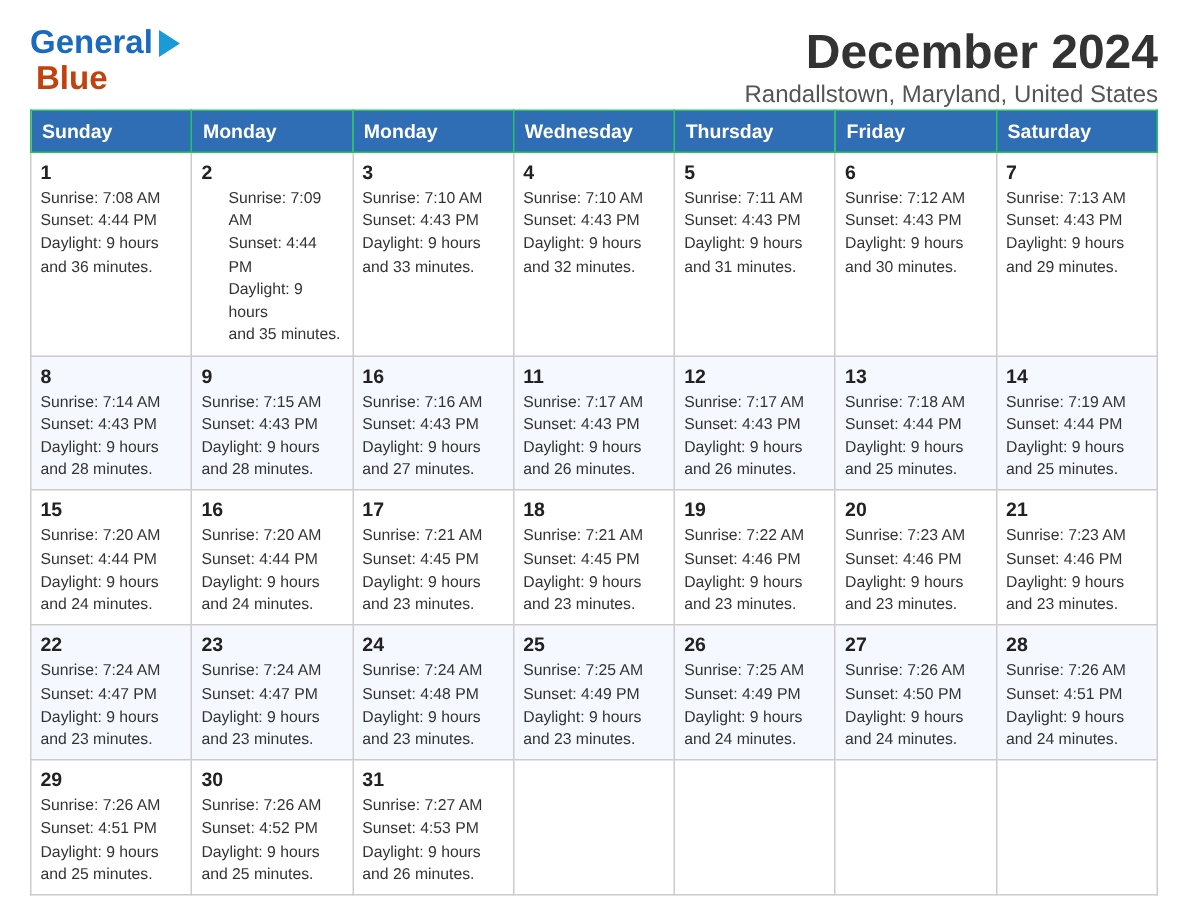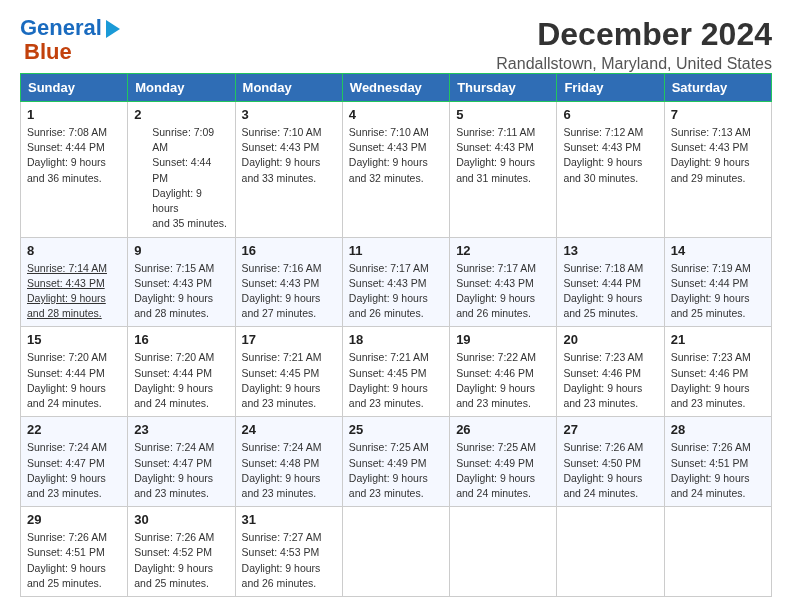--- a/index.html
+++ b/index.html
@@ -159,21 +159,21 @@
           <span class="day-num">7</span>
           <div class="day-info" style="white-space: pre-line;">Sunrise: 7:13 AM
 Sunset: 4:43 PM
 Daylight: 9 hours
 and 29 minutes.</div>
         </td>
       </tr>
       <tr>
         <td>
           <span class="day-num">8</span>
-          <div class="day-info" style="white-space: pre-line; text-decoration: underline;">Sunrise: 7:14 AM
+          <div class="day-info" style="white-space: pre-line;">Sunrise: 7:14 AM
 Sunset: 4:43 PM
 Daylight: 9 hours
 and 28 minutes.</div>
         </td>
         <td>
           <span class="day-num">9</span>
           <div class="day-info" style="white-space: pre-line;">Sunrise: 7:15 AM
 Sunset: 4:43 PM
 Daylight: 9 hours
 and 28 minutes.</div>

